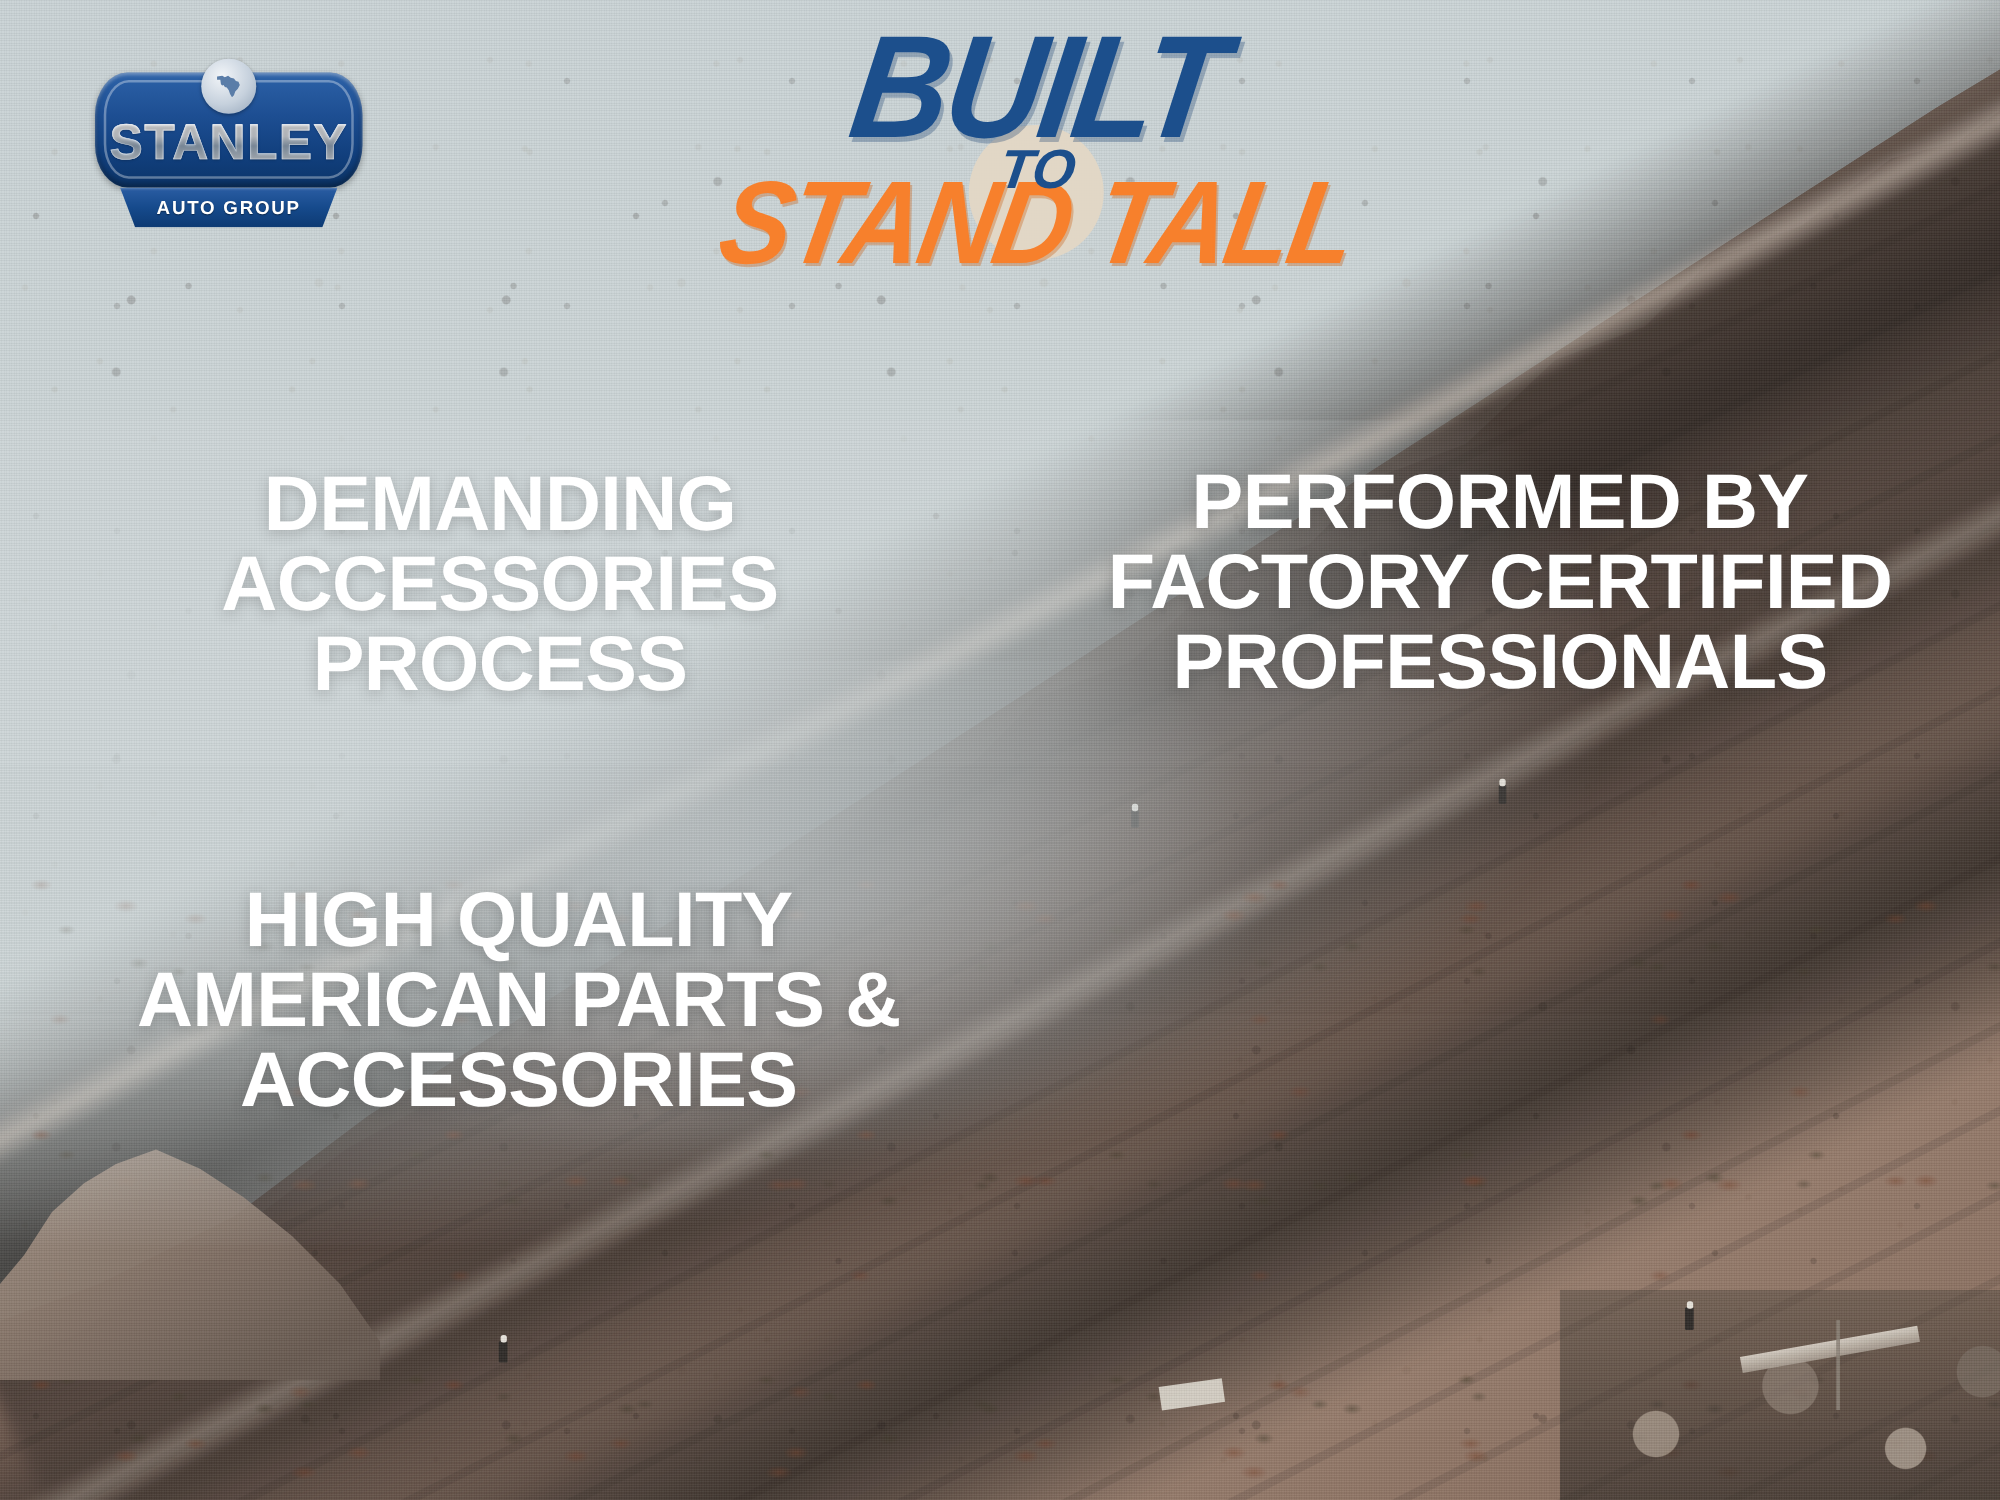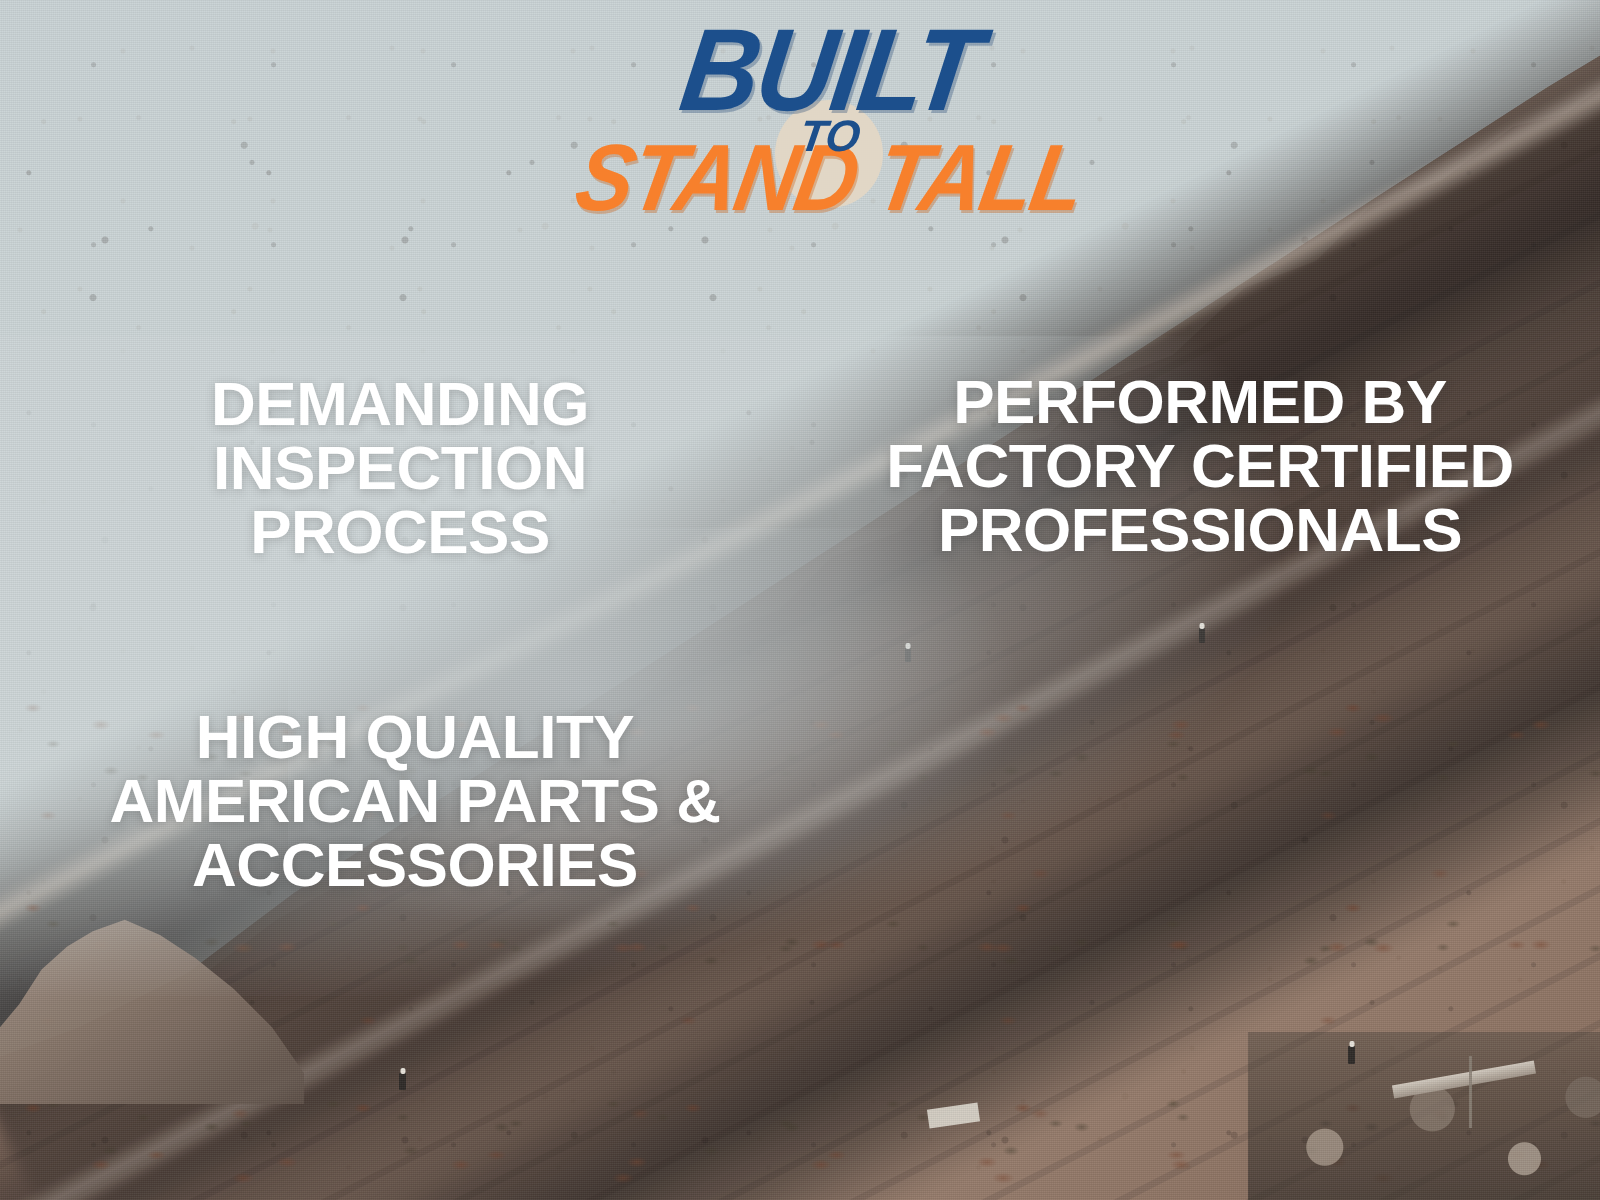--- a/index.html
+++ b/index.html
@@ -322,30 +322,44 @@
 
     <div class="guardrail"></div>
     <div class="pole"></div>
     <div class="sign"></div>
 
     <div class="haze"></div>
     <div class="haze2"></div>
     <div class="grain"></div>
   </div>
 
+  <div class="stanley-logo">
+    <div class="shield"></div>
+    <div class="tx-circle">
+      <svg viewBox="0 0 100 100" aria-hidden="true">
+        <path d="M14 20 L14 30 L24 30 L26 44 L30 48 L34 46 L38 52 L44 54
+                 L50 62 L54 74 L60 84 L66 78 L70 66 L78 58 L84 46 L80 36
+                 L72 34 L66 26 L56 24 L48 18 L38 22 L30 18 Z" fill="#5a7da8"></path>
+      </svg>
+    </div>
+    <div class="stanley-word">STANLEY</div>
+    <div class="banner">
+      <span class="banner-text">AUTO GROUP</span>
+    </div>
+  </div>
 
   <div class="bts">
     <div class="bts-circle"></div>
     <div class="bts-built">BUILT</div>
     <div class="bts-stand">STAND TALL</div>
     <div class="bts-to">TO</div>
   </div>
 
   <div class="feature" id="feat-inspection">DEMANDING
-INSPECTION
+ACCESSORIES
 PROCESS</div>
 
   <div class="feature" id="feat-factory">PERFORMED BY
 FACTORY CERTIFIED
 PROFESSIONALS</div>
 
   <div class="feature" id="feat-parts">HIGH QUALITY
 AMERICAN PARTS &amp;
 ACCESSORIES</div>
 

